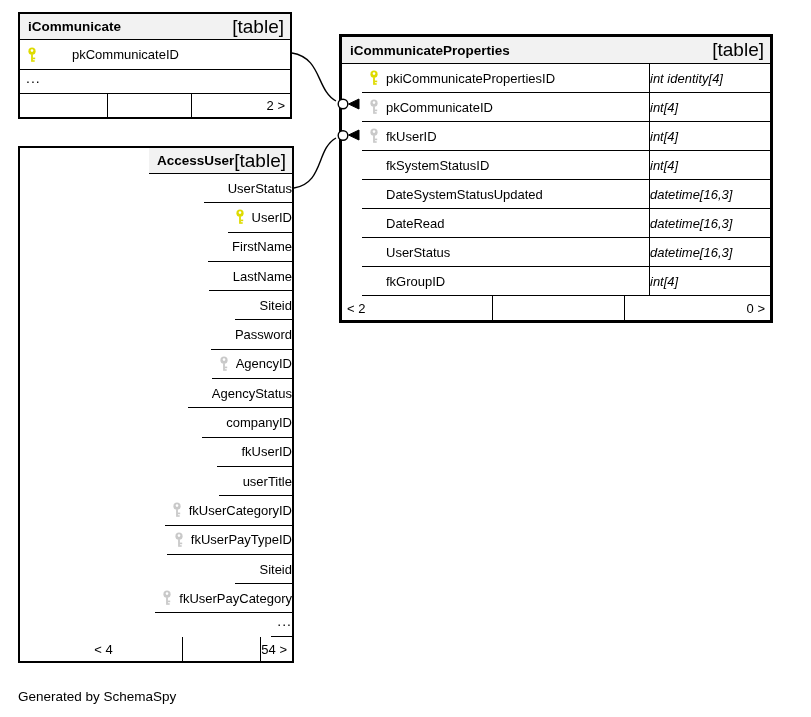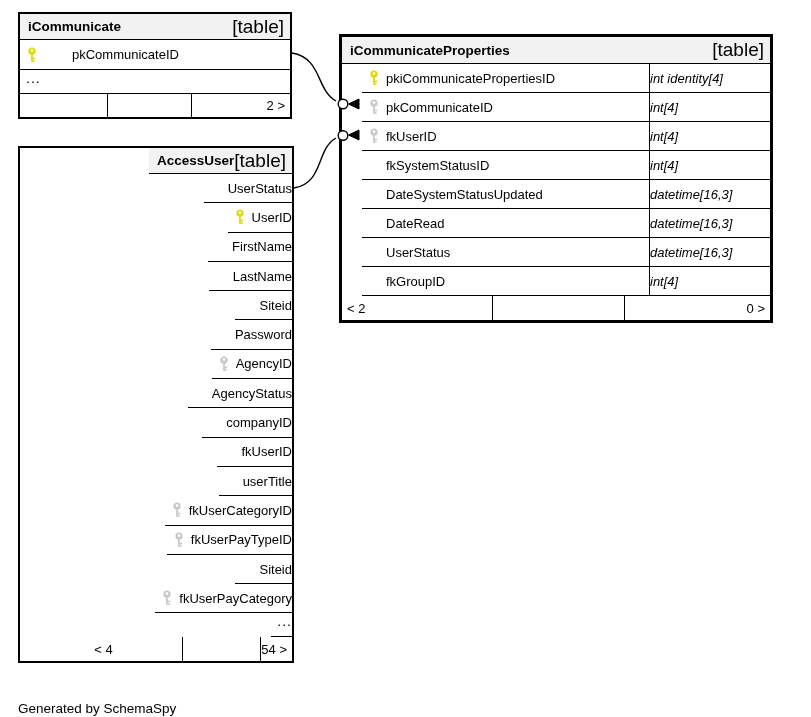--- a/index.html
+++ b/index.html
@@ -101,21 +101,20 @@
   .connectors {
     position: absolute; left: 0; top: 0;
     width: 811px; height: 717px;
     pointer-events: none;
   }
 
   .credit {
     position: absolute;
     left: 18px; top: 689px;
     font-size: 13.5px;
-    margin-top: 12px;
   }
 </style>
 </head>
 <body>
 
 <div class="canvas">
 
   <div class="db-table" id="t-icommunicate">
     <div class="thead">
       <span class="ttitle">iCommunicate</span>

